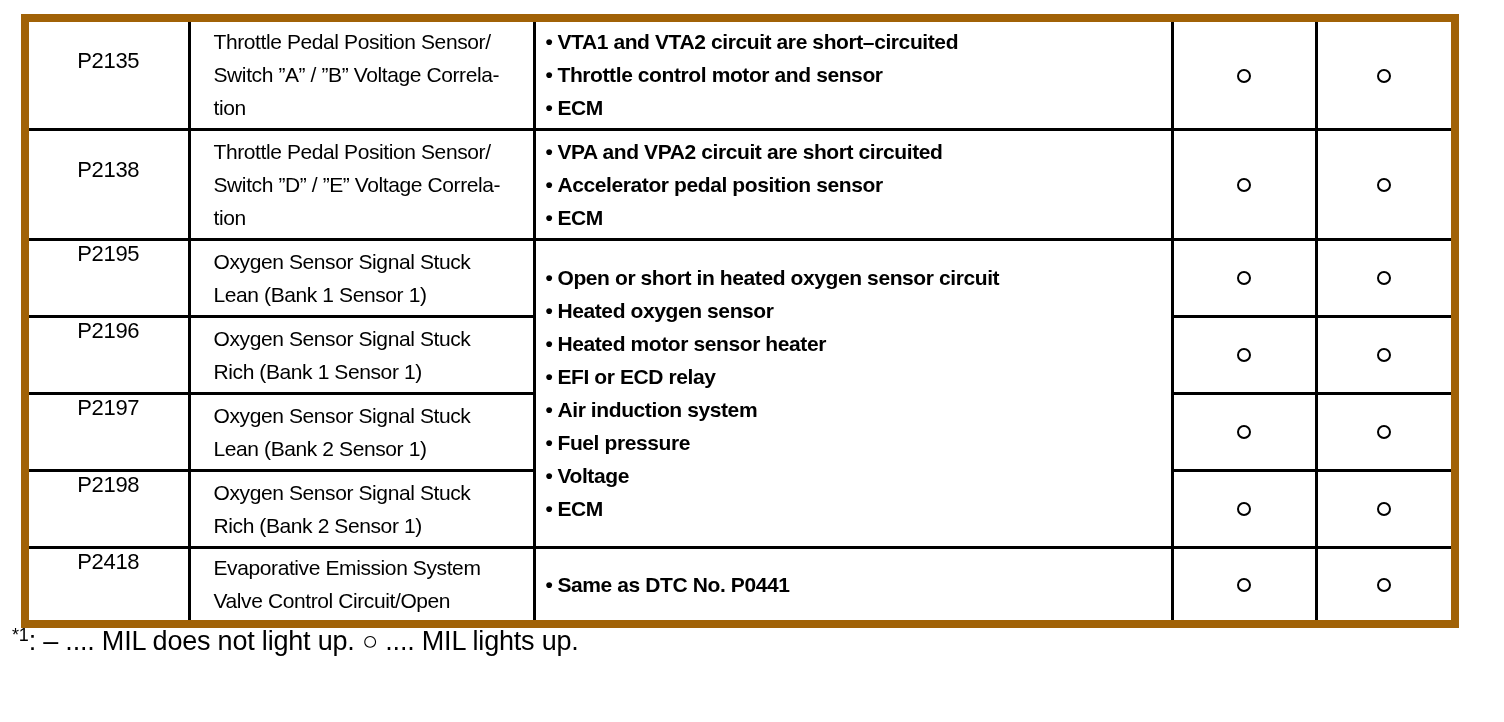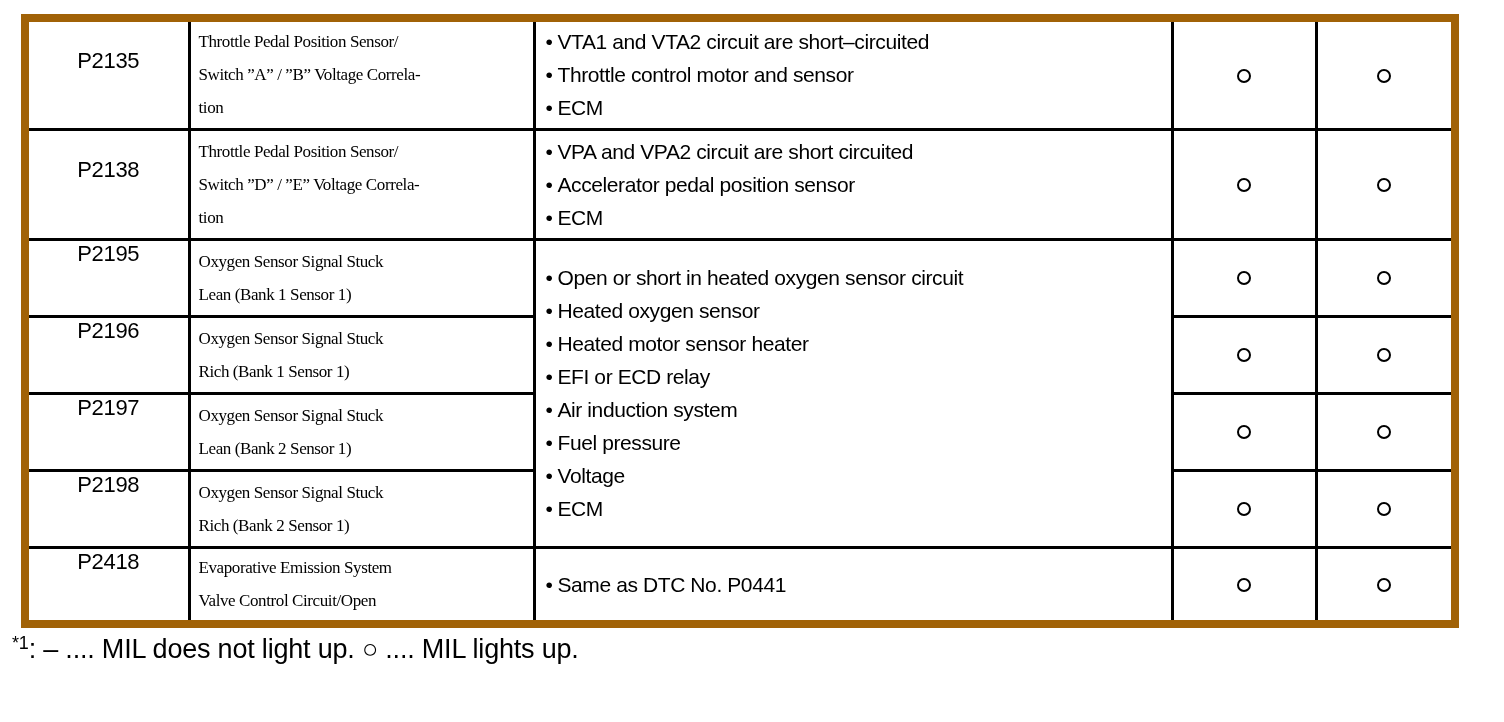--- a/index.html
+++ b/index.html
@@ -31,58 +31,57 @@
   td.code-cell {
     text-align: center;
     vertical-align: top;
     font-size: 22px;
     letter-spacing: -0.3px;
   }
   td.code-cell.pad-tall  { padding-top: 26px; }
   td.code-cell.pad-short { }
 
   td.item-cell {
-    padding-left: 8px;
+    padding-left: 23px;
     padding-right: 4px;
-    font-size: 17px;
+    font-size: 21px;
     letter-spacing: -0.4px;
     line-height: 33px;
-    font-family: Liberation Serif, serif;
   }
   .line { white-space: nowrap; }
 
   td.causes-cell {
     padding-left: 10px;
     padding-right: 4px;
     font-size: 21px;
     letter-spacing: -0.4px;
     line-height: 33px;
   }
-  .bullet-line { white-space: nowrap; }
+  .bullet-line { white-space: nowrap; font-weight: bold; }
   .bullet-line::before {
     content: "\2022";
     margin-right: 5px;
   }
 
   td.mil-cell { text-align: center; }
   .circle {
     display: inline-block;
     width: 14px; height: 14px;
     border: 2px solid #000;
     border-radius: 50%;
     vertical-align: middle;
   }
 
   .footnotes {
     position: absolute;
     left: 12px; top: 626px;
     font-size: 27px;
     letter-spacing: -0.2px;
   }
-  .footnote-line { line-height: 46px; white-space: nowrap; text-align: center; }
+  .footnote-line { line-height: 30px; white-space: nowrap; text-align: center; }
   .fn-marker {
     font-size: 18px;
     position: relative;
     top: -9px;
   }
 </style>
 </head>
 <body>
 
 <table class="dtc-table">

